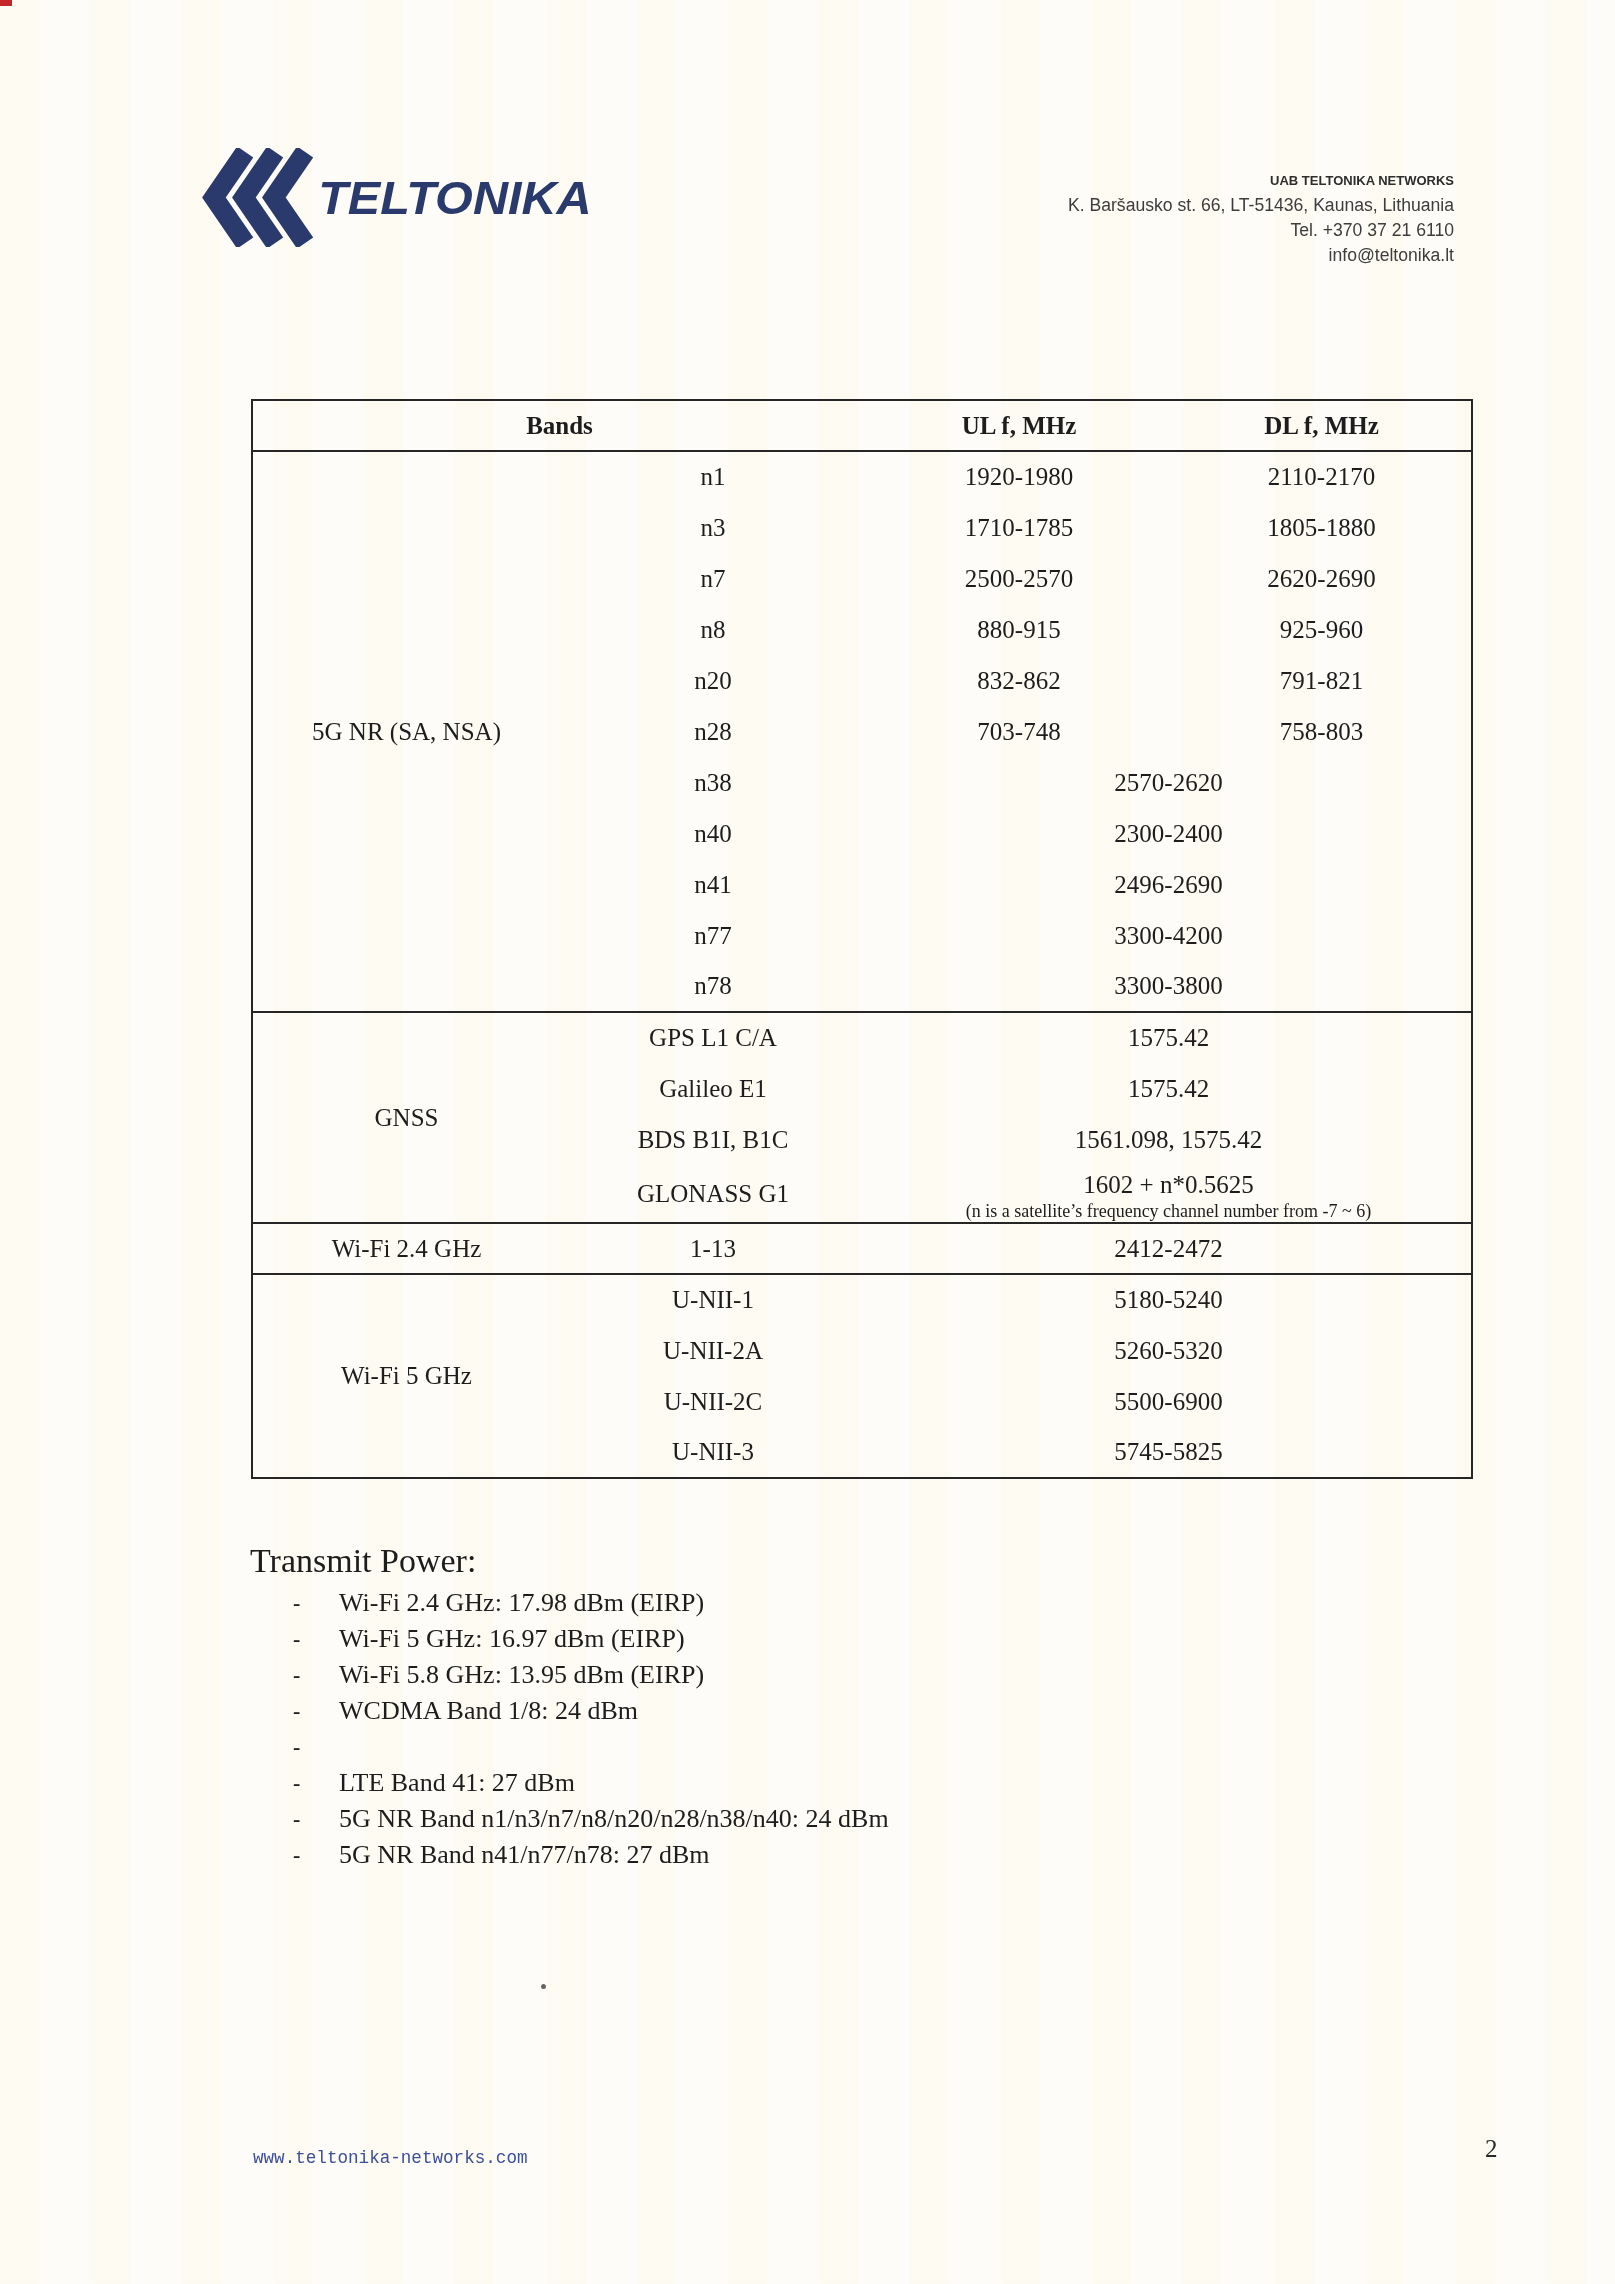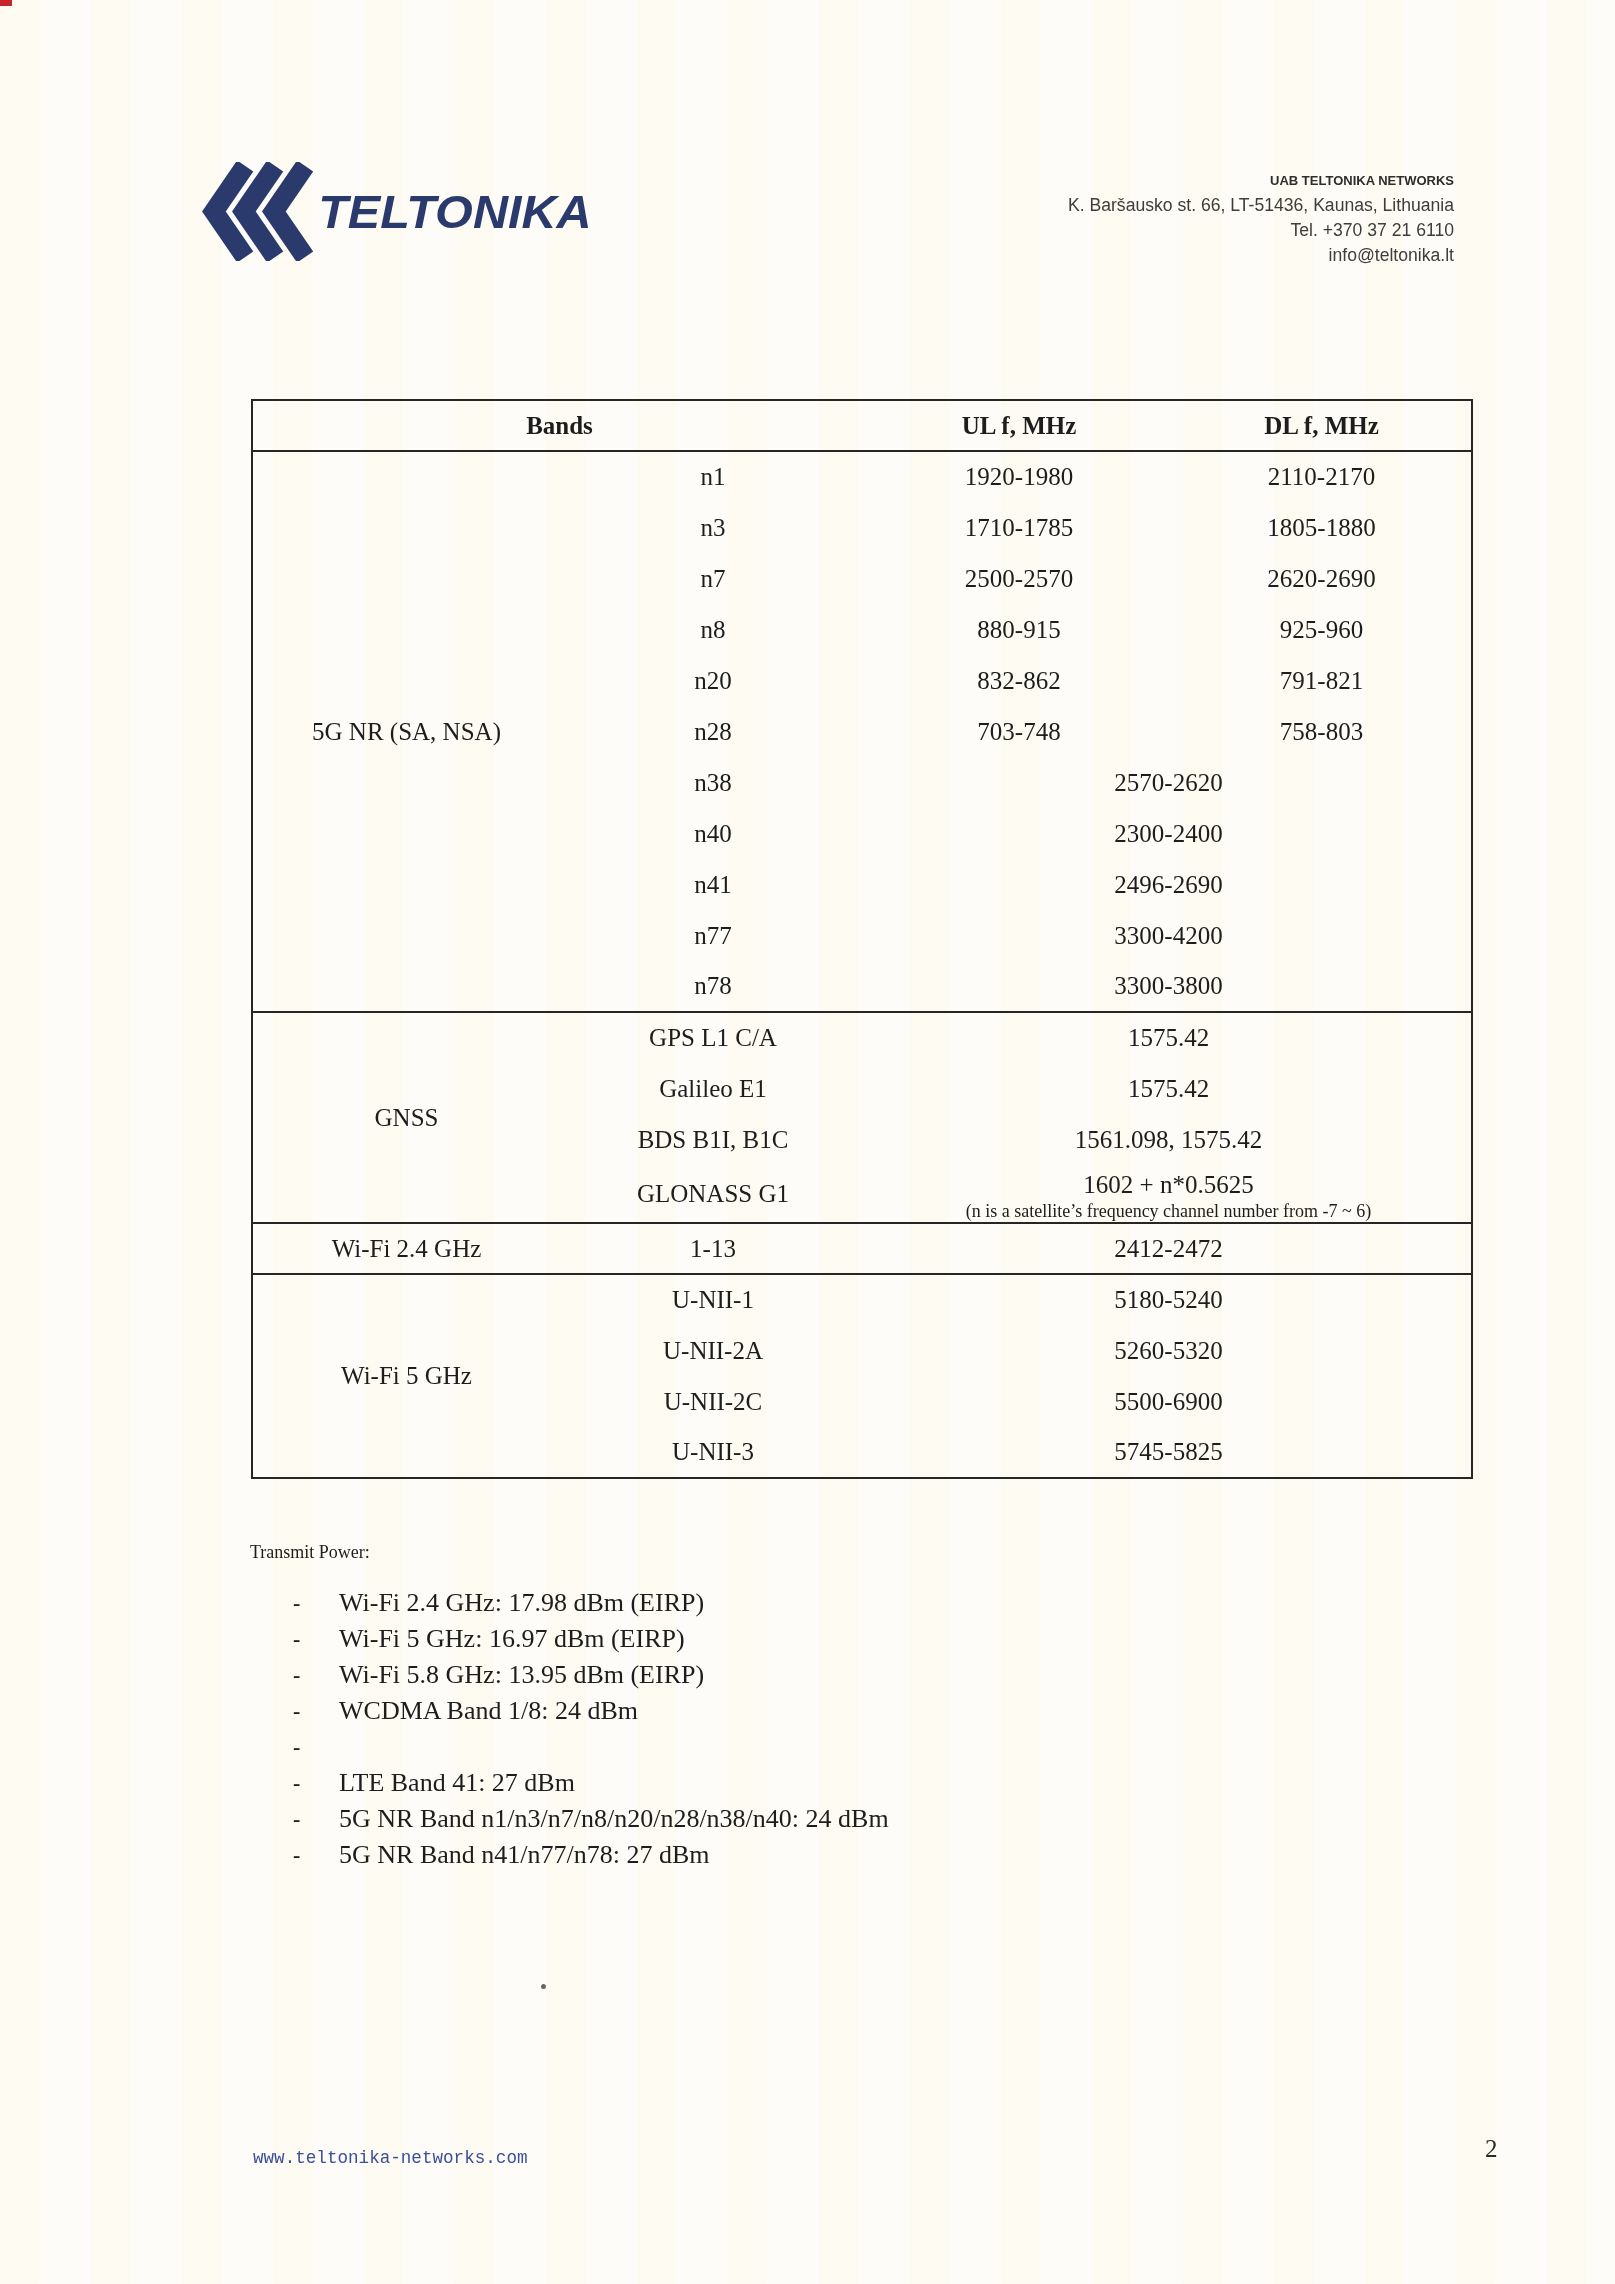--- a/index.html
+++ b/index.html
@@ -9,21 +9,21 @@
       repeating-linear-gradient(90deg, rgba(250,244,220,.25) 0 39px, rgba(255,255,255,0) 39px 91px),
       #fdfcf8;
     font-family:"Liberation Serif", serif;
     color:#1e1e1e;
     overflow:hidden;
   }
   
   .corner-mark{position:absolute;left:0;top:0;width:11.7px;height:5.9px;background:#c8242b;}
   .speck{position:absolute;left:541px;top:1984px;width:4.6px;height:5.2px;border-radius:50%;background:#4a4a4a;opacity:.85;}
   
-  .logo{position:absolute;left:193px;top:162px;width:404px;height:99px;}
+  .logo{position:absolute;left:193px;top:148px;width:404px;height:99px;}
   .company{
     position:absolute;right:162px;top:168px;text-align:right;
     font-family:"Liberation Sans", sans-serif;font-size:17.6px;line-height:25px;color:#3d3d3d;
   }
   .company .co-name{font-weight:bold;font-size:13px;color:#2d2d2d;}
   
   table.bands{
     position:absolute;left:251px;top:399px;width:1220px;
     border-collapse:collapse;table-layout:fixed;
     font-size:25px;color:#1d1d1d;
@@ -43,21 +43,21 @@
   tr.hdr th{font-weight:bold;border-bottom:2.6px solid #262626;}
   .th-bands,.th-ul{border-right:2px solid #262626;}
   td.grp{font-weight:bold;border-right:2px solid #262626;}
   td.band{border-right:2px solid #262626;}
   td.ul{border-right:2px solid #262626;}
   td.bt{border-top:2px solid #262626;}
   tr.sec td{border-top:2.6px solid #262626;}
   .glo-note{font-size:18px;line-height:22px;margin-top:1px;}
   .glo-main{line-height:29px;margin-top:5.2px;}
   
-  .tp-title{position:absolute;left:250px;top:1542px;font-size:18px;color:#1d1d1d;font-family:Liberation Serif, serif;}
+  .tp-title{position:absolute;left:250px;top:1542px;font-size:34px;color:#1d1d1d;font-family:Liberation Serif, serif;}
   .tp-list{position:absolute;left:293px;top:1585px;font-size:26px;color:#1d1d1d;}
   .tp-item{display:flex;height:36px;align-items:center;}
   .tp-dash{width:46px;font-weight:bold;font-size:22px;}
   
   .site{
     position:absolute;left:253px;top:2148px;
     font-family:Liberation Mono, monospace;font-size:17.6px;color:#3c4f9c;
   }
   .pageno{position:absolute;left:1485px;top:2135px;font-size:25px;color:#2a2a2a;}
 </style>

